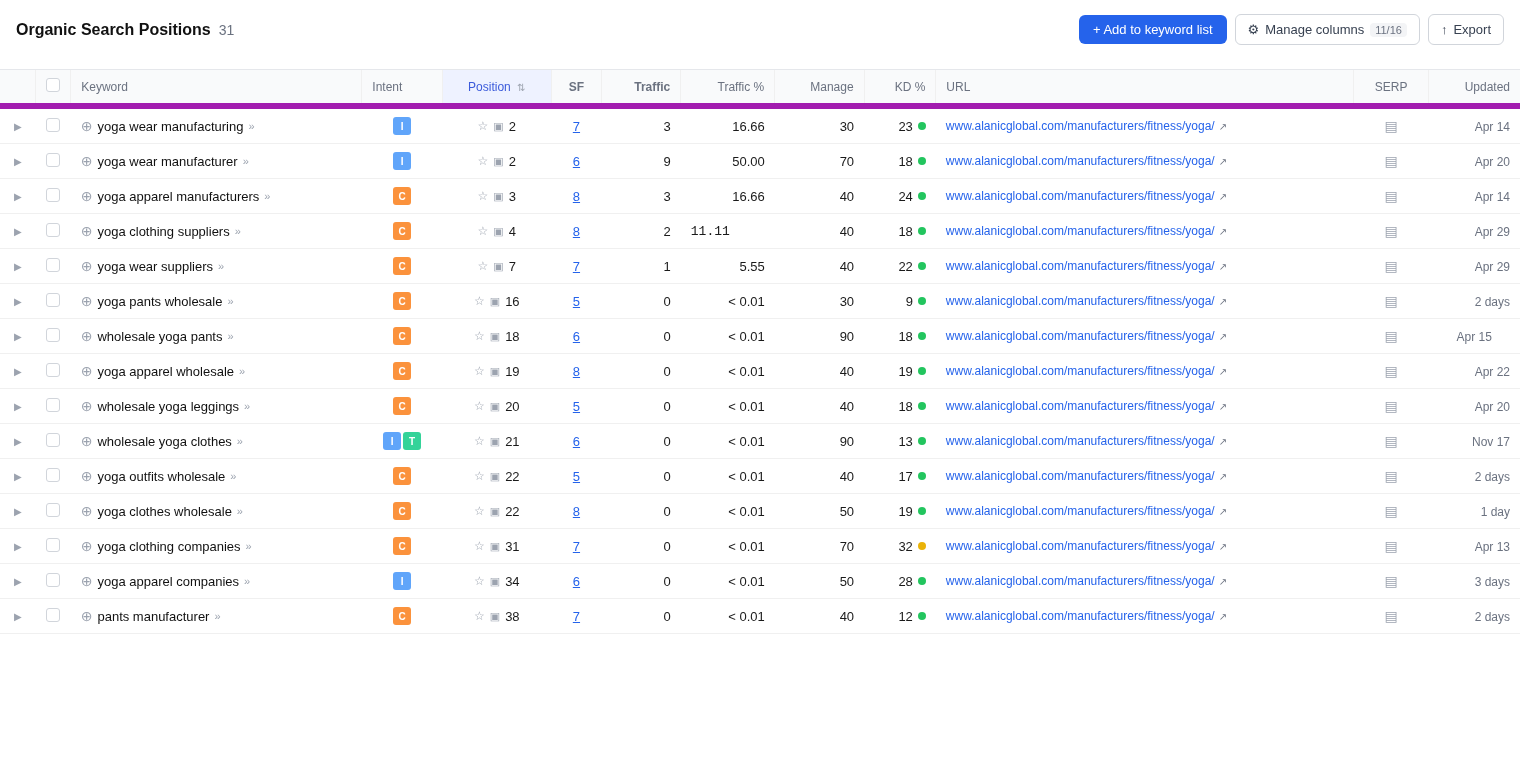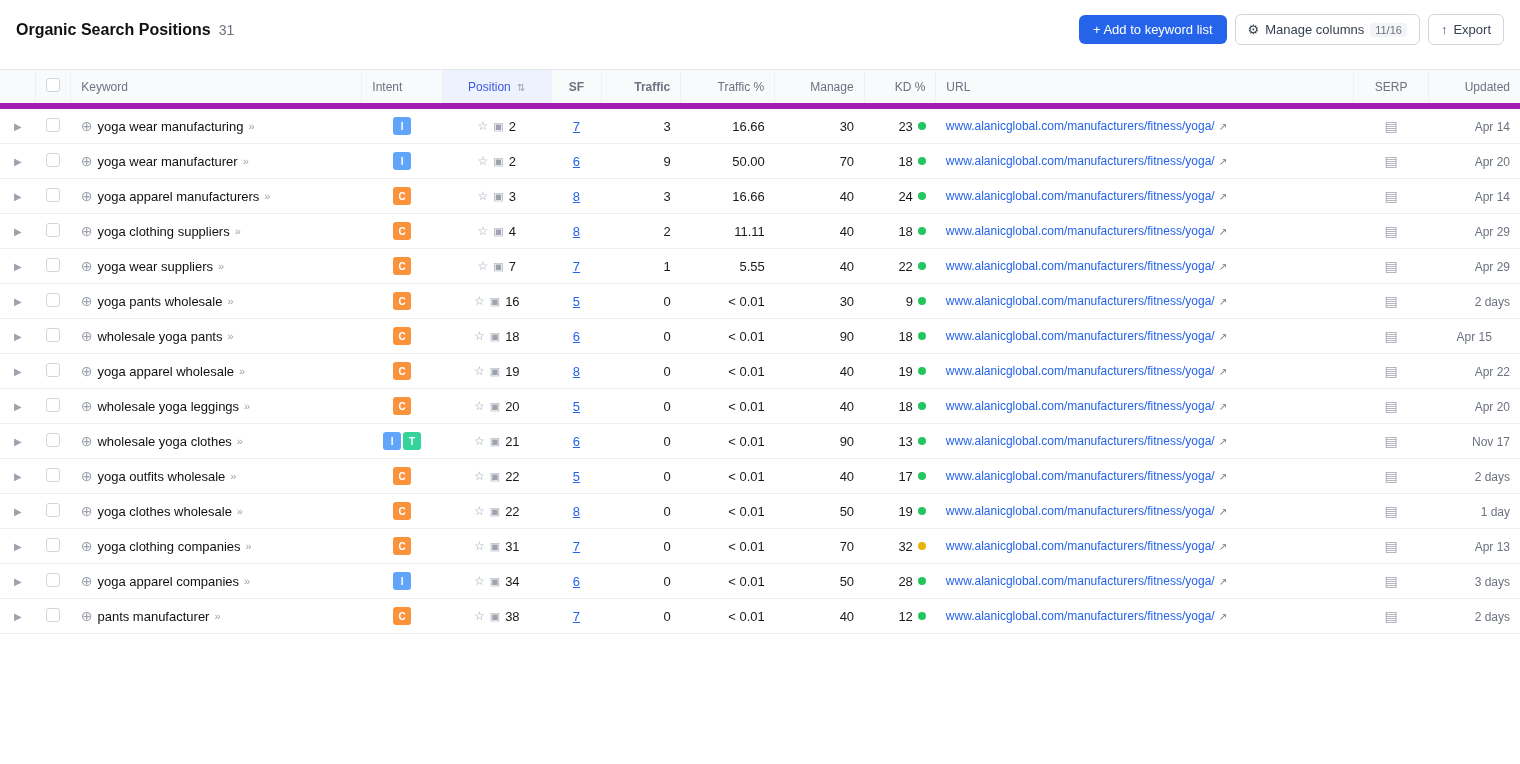--- a/index.html
+++ b/index.html
@@ -379,21 +379,21 @@
           <td style="text-align: center;"><span class="intent-badge intent-c">C</span></td>
           <td>
             <div class="position-cell">
     <span class="star-icon">☆</span>
     <span class="image-icon">▣</span>
     <span class="position-num">4</span>
   </div>
           </td>
           <td style="text-align: center;"><span class="sf-val">8</span></td>
           <td style="text-align: right;"><span>2</span></td>
-          <td style="text-align: right;"><span>11.11</span></td>
+          <td style="text-align: left; font-family: Liberation Mono, monospace;"><span>11.11</span></td>
           <td style="text-align: right;"><span>40</span></td>
           <td>
             <div class="kd-cell">
     <span>18</span>
     <span class="kd-dot dot-green"></span>
   </div>
           </td>
           <td>
             <a class="url-link" href="#">
     www.alanicglobal.com/manufacturers/fitness/yoga/

